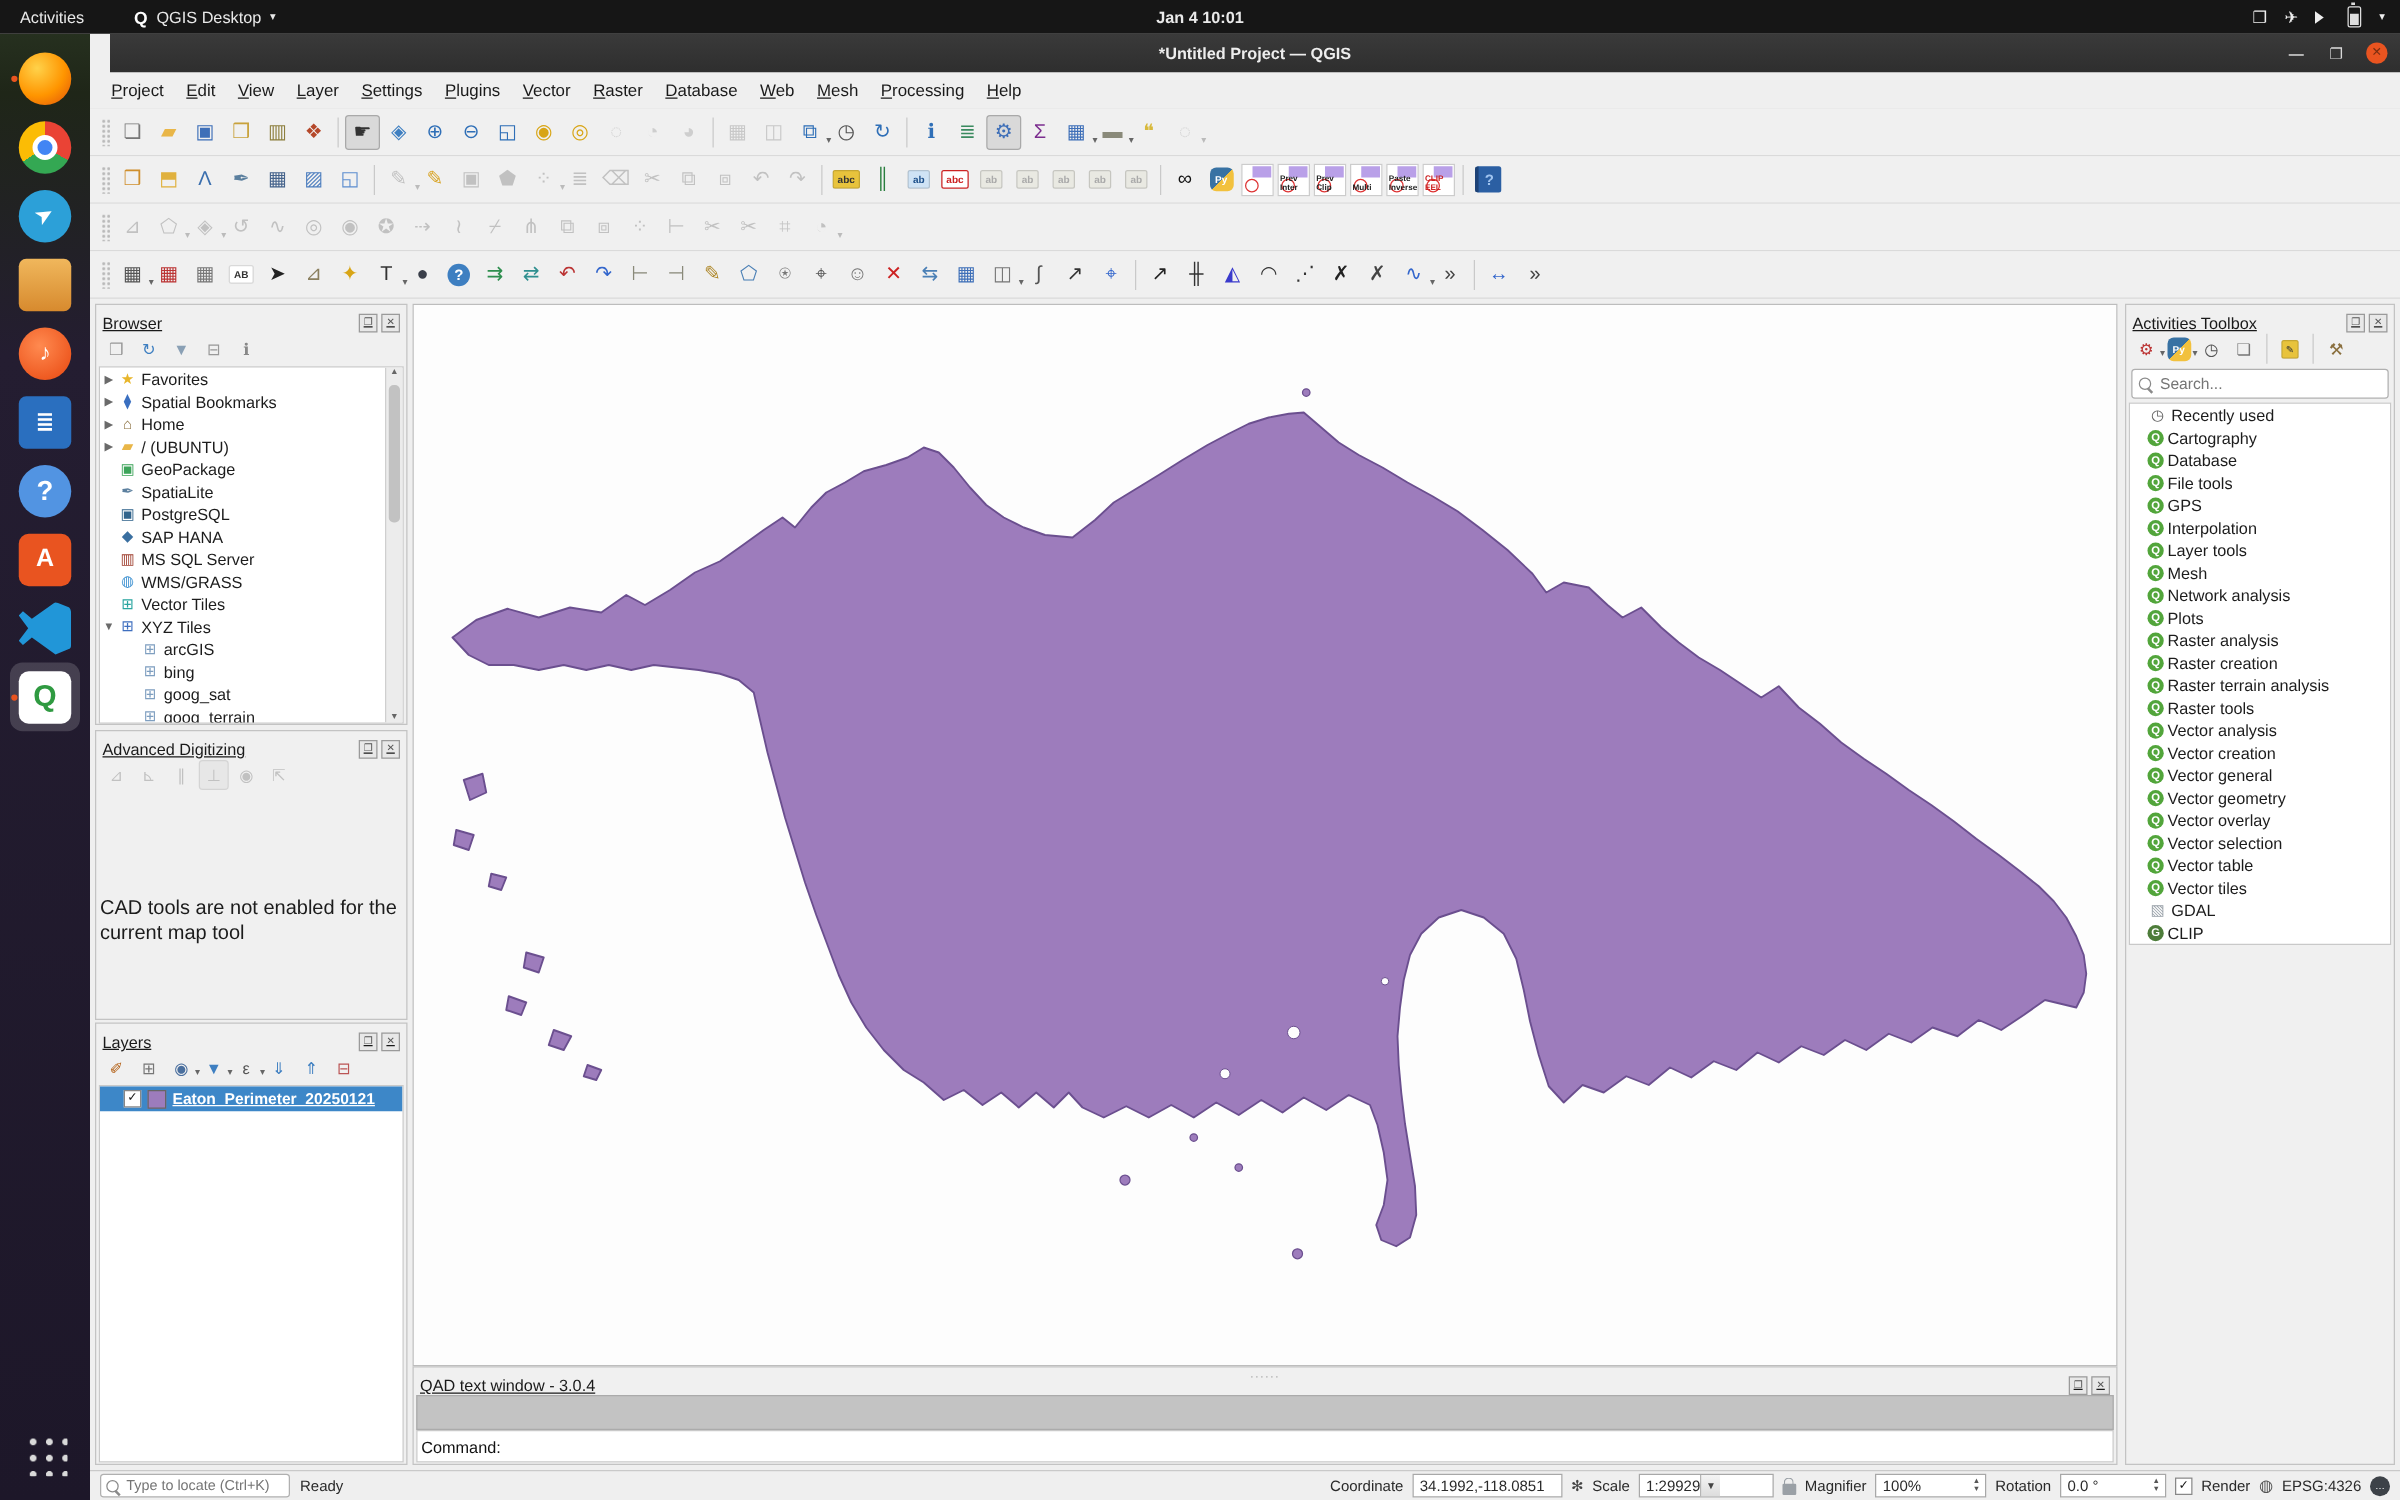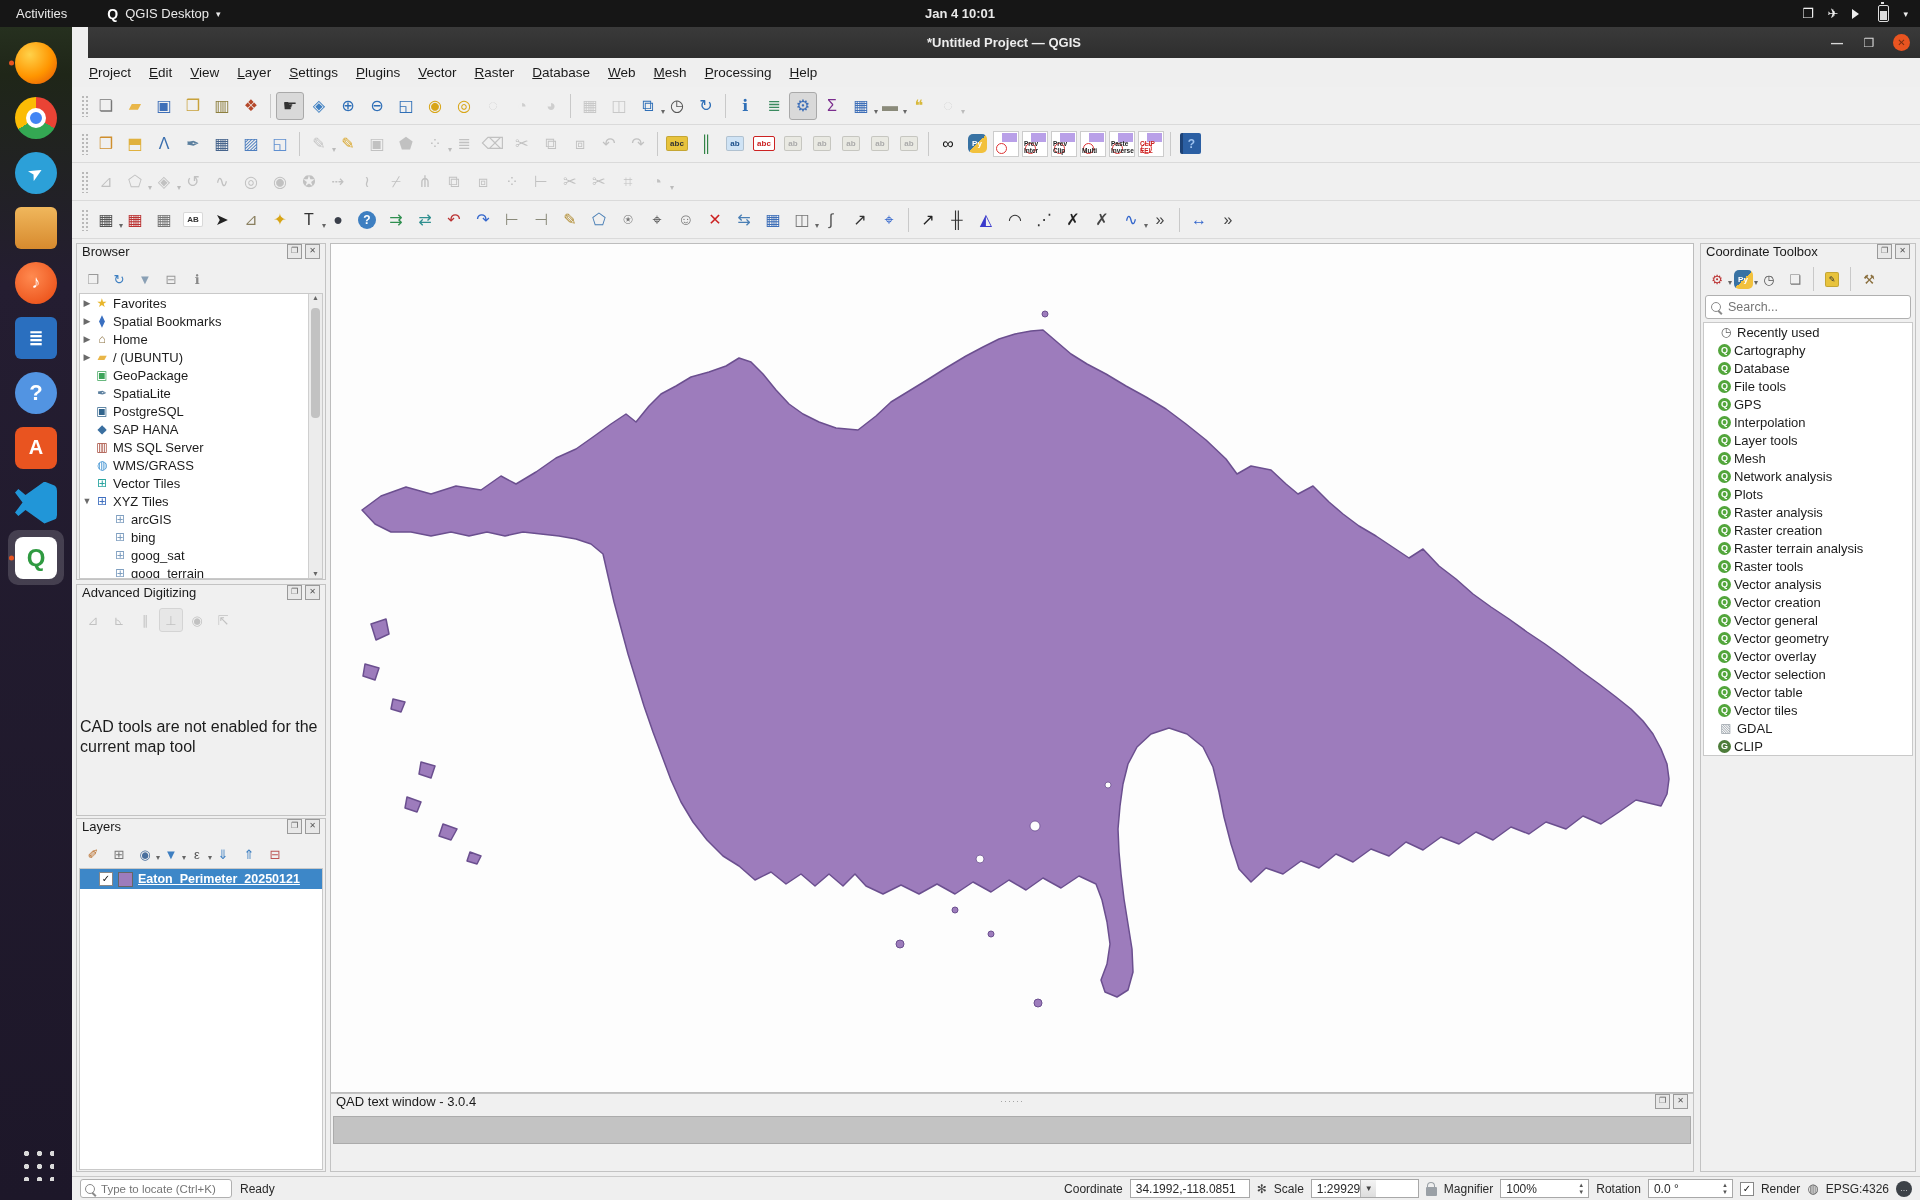--- a/index.html
+++ b/index.html
@@ -64,21 +64,21 @@
   .tag{font-size:8px;font-weight:bold;padding:2px 3px;border-radius:2px;background:#e8c33c;color:#333;border:1px solid rgba(0,0,0,.15);white-space:nowrap;}
   .pyico{width:19px;height:19px;border-radius:5px;background:linear-gradient(135deg,#3872a3 50%,#f2c13d 50%);color:#fff;font-size:8px;font-weight:bold;display:flex;align-items:center;justify-content:center;}
   .bookico{width:18px;height:21px;background:#2b5fa3;border-left:3px solid #1d4276;border-radius:2px;color:#9fc3ef;font-weight:bold;font-size:12px;display:flex;align-items:center;justify-content:center;}
   .circico{width:18px;height:18px;border-radius:50%;color:#fff;font-weight:bold;font-size:12px;display:flex;align-items:center;justify-content:center;}
   .plugico{width:26px;height:24px;background:#fff;border:1px solid #ccc;position:relative;overflow:hidden;}
   .plugico .plug-band{position:absolute;right:1px;top:1px;width:15px;height:9px;background:#b9a0e8;}
   .plugico .plug-txt{position:absolute;left:1px;bottom:1px;right:0;font-size:6.5px;font-weight:bold;line-height:1.05;color:#222;text-align:left;}
   .plugico:before{content:"";position:absolute;left:2px;bottom:2px;width:9px;height:9px;border:1.6px solid #d33;border-radius:50%;}
   
   .panel{position:absolute;background:#f0f0f0;border:1px solid #c3c3c3;box-sizing:border-box;}
-  .ptitle{height:22px;display:flex;align-items:flex-start;padding:0 5px;font-size:13px;color:#1a1a1a;}
+  .ptitle{height:22px;display:flex;align-items:flex-end;padding:0 5px;font-size:13px;color:#1a1a1a;text-decoration:underline;}
   .pbtns{margin-left:auto;display:flex;gap:3px;}
   .pbtn{width:13px;height:13px;border:1px solid #9a9a9a;background:#e8e8e8;color:#555;font-size:8px;line-height:12px;text-align:center;}
   .ptools{height:26px;display:flex;align-items:center;padding:0 4px;gap:2px;}
   .ptools .tbi{width:22px;height:22px;}
   .ptools .tbi .g{font-size:13px;}
   .tree{background:#fff;border:1px solid #c9c9c9;margin:1px 2px 2px;position:relative;overflow:hidden;}
   .tree-row{height:18px;display:flex;align-items:center;font-size:13px;color:#1c1c1c;white-space:nowrap;}
   .tree-row .arrow{width:14px;text-align:center;font-size:9px;color:#6a6a6a;flex:none;}
   .tree-row .ticon{width:16px;text-align:center;font-size:12px;flex:none;line-height:1;}
   .tree-row .tlabel{margin-left:3px;}
@@ -861,25 +861,28 @@
     <div class="qad" style="left:258px;top:1066px;width:1364px;height:79px">
       <div class="dots">······</div>
       <div class="ptitle">
           <span>QAD text window - 3.0.4</span>
         <span class="pbtns">
             <span class="pbtn">❐</span>
             <span class="pbtn">✕</span>
           </span>
         </div>
       <div class="qad-gray"></div>
+      <div class="qad-cmd">
+          <span>Command:</span>
+        </div>
     </div>
 
     <div class="panel" style="left:1628px;top:216px;width:216px;height:929px">
       <div class="ptitle">
-          <span>Coordinate Toolbox</span>
+          <span>Activities Toolbox</span>
         <span class="pbtns">
             <span class="pbtn">❐</span>
             <span class="pbtn">✕</span>
           </span>
         </div>
       <div class="ptools">
           <span class="tbi">
             <span class="g" style="color: rgb(187, 51, 51);">⚙</span>
             <span class="dd">▾</span>
           </span>

